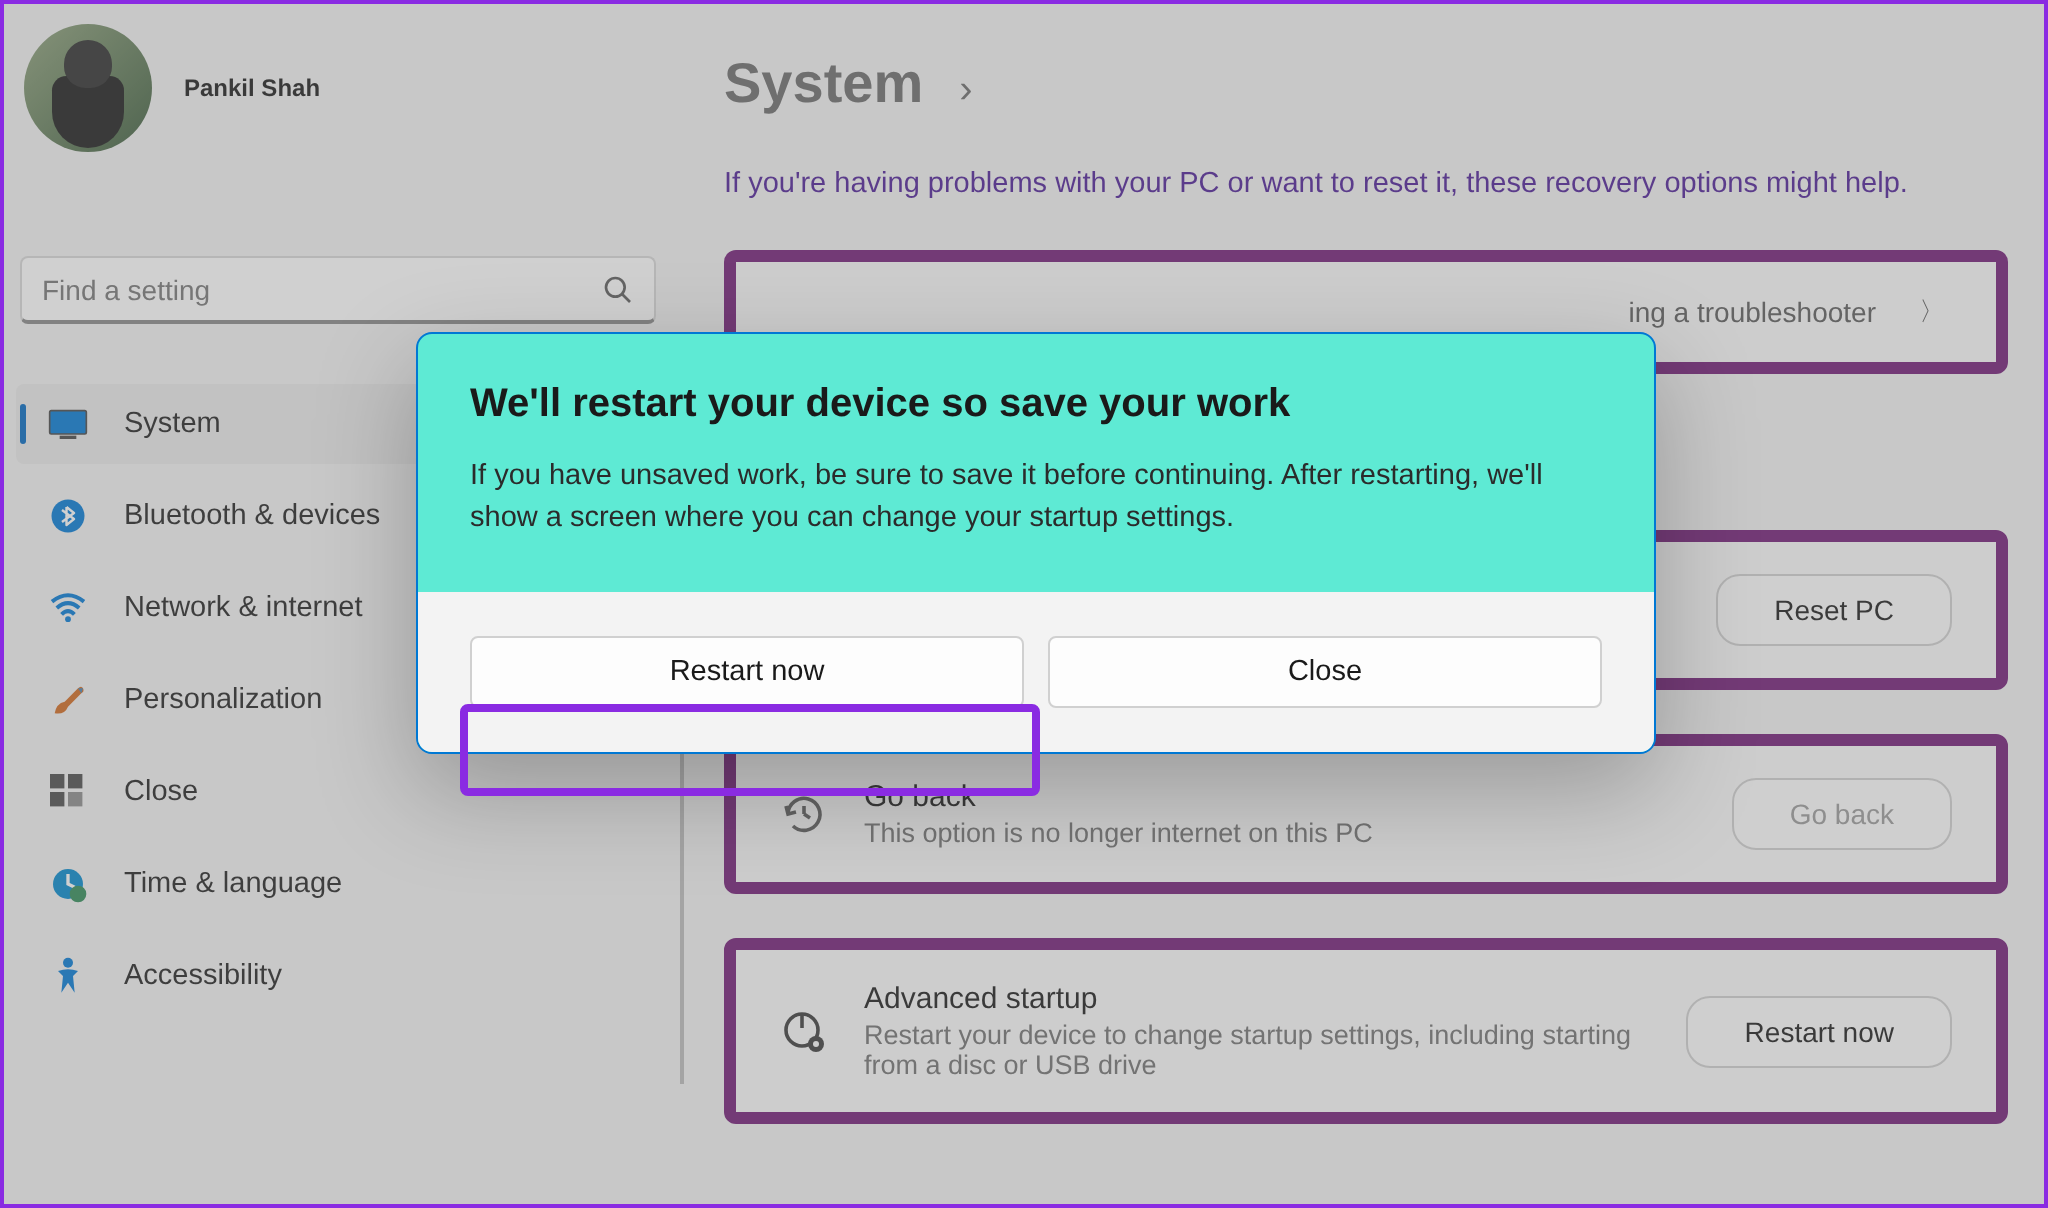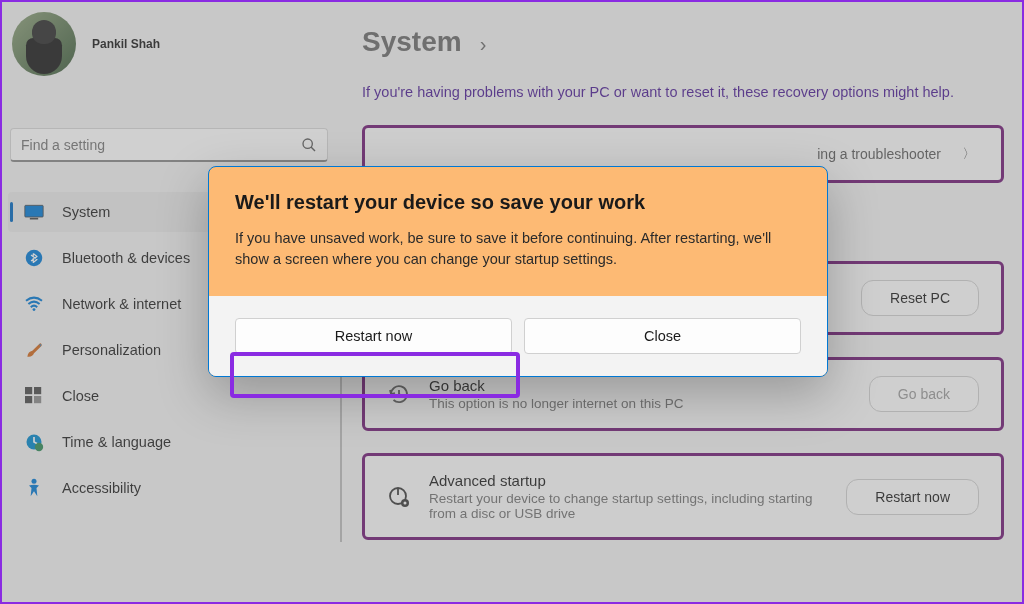--- a/index.html
+++ b/index.html
@@ -20,30 +20,30 @@
   .nav-item.active::before { content:''; position:absolute; left:2px; top:10px; bottom:10px; width:3px; background:#0067c0; border-radius:2px; }
   .nav-icon { width: 20px; height: 20px; display: flex; align-items: center; justify-content: center; }
   .nav-label { font-size: 14.5px; color: #1f1f1f; }
   
   .main { position: absolute; left: 360px; top: 24px; right: 18px; }
   .breadcrumb { display: flex; align-items: baseline; gap: 18px; font-size: 28px; }
   .bc-parent { color: #6b6b6b; font-weight: 600; }
   .bc-sep { color: #6b6b6b; font-size: 20px; }
   .bc-current { font-weight: 600; color: #1a1a1a; }
   .subtitle { margin-top: 24px; font-size: 14.5px; color: #4c1d95; line-height: 1.45; max-width: 620px; }
-  .card { margin-top: 22px; border: 3px solid #701a75; background: #fbfbfb; border-radius: 6px; padding: 16px 22px; display: flex; align-items: center; gap: 18px; min-height: 58px; }
+  .card { margin-top: 22px; border: 6px solid #701a75; background: #fbfbfb; border-radius: 6px; padding: 16px 22px; display: flex; align-items: center; gap: 18px; min-height: 58px; }
   .card .content { flex: 1; }
   .card-title { font-size: 15px; color: #1a1a1a; font-weight: 400; }
   .card-desc { font-size: 13.5px; color: #707070; margin-top: 2px; }
   .card-btn { padding: 9px 28px; border: 1px solid #d0d0d0; background: #fdfdfd; border-radius: 12px; font-size: 14px; color: #1a1a1a; }
   .chevron-r { width: 20px; text-align: center; color: #5a5a5a; font-size: 13px; }
   .rec-icon { width: 24px; height: 24px; color: #4a4a4a; flex-shrink: 0; }
   .divider-line { position: absolute; left: 338px; top: 280px; width: 1.5px; height: 260px; background: #bcbcbc; }
   
-  .modal { position: absolute; z-index: 100; left: 206px; top: 164px; width: 620px; background: #fdba74; border: 1px solid #0078d4; border-radius: 8px; box-shadow: 0 18px 50px rgba(0,0,0,0.25); overflow: hidden; }
+  .modal { position: absolute; z-index: 100; left: 206px; top: 164px; width: 620px; background: #5eead4; border: 1px solid #0078d4; border-radius: 8px; box-shadow: 0 18px 50px rgba(0,0,0,0.25); overflow: hidden; }
   .modal-body { padding: 24px 26px 26px; }
   .modal-title { font-size: 20px; font-weight: 600; color: #1a1a1a; margin-bottom: 14px; }
   .modal-text { font-size: 14.5px; color: #2b2b2b; line-height: 1.45; }
   .modal-actions { background: #f3f3f3; padding: 22px 26px; display: flex; gap: 12px; }
   .modal-btn { flex: 1; height: 36px; border: 1px solid #d0d0d0; background: #fdfdfd; border-radius: 4px; font-size: 14.5px; color: #1a1a1a; cursor: pointer; }
   .highlight-box { position: absolute; z-index: 110; left: 228px; top: 350px; width: 290px; height: 46px; border: 4px solid #8a2be2; border-radius: 4px; pointer-events: none; }
   svg { display: block; }
 </style>
 </head>
 <body>

